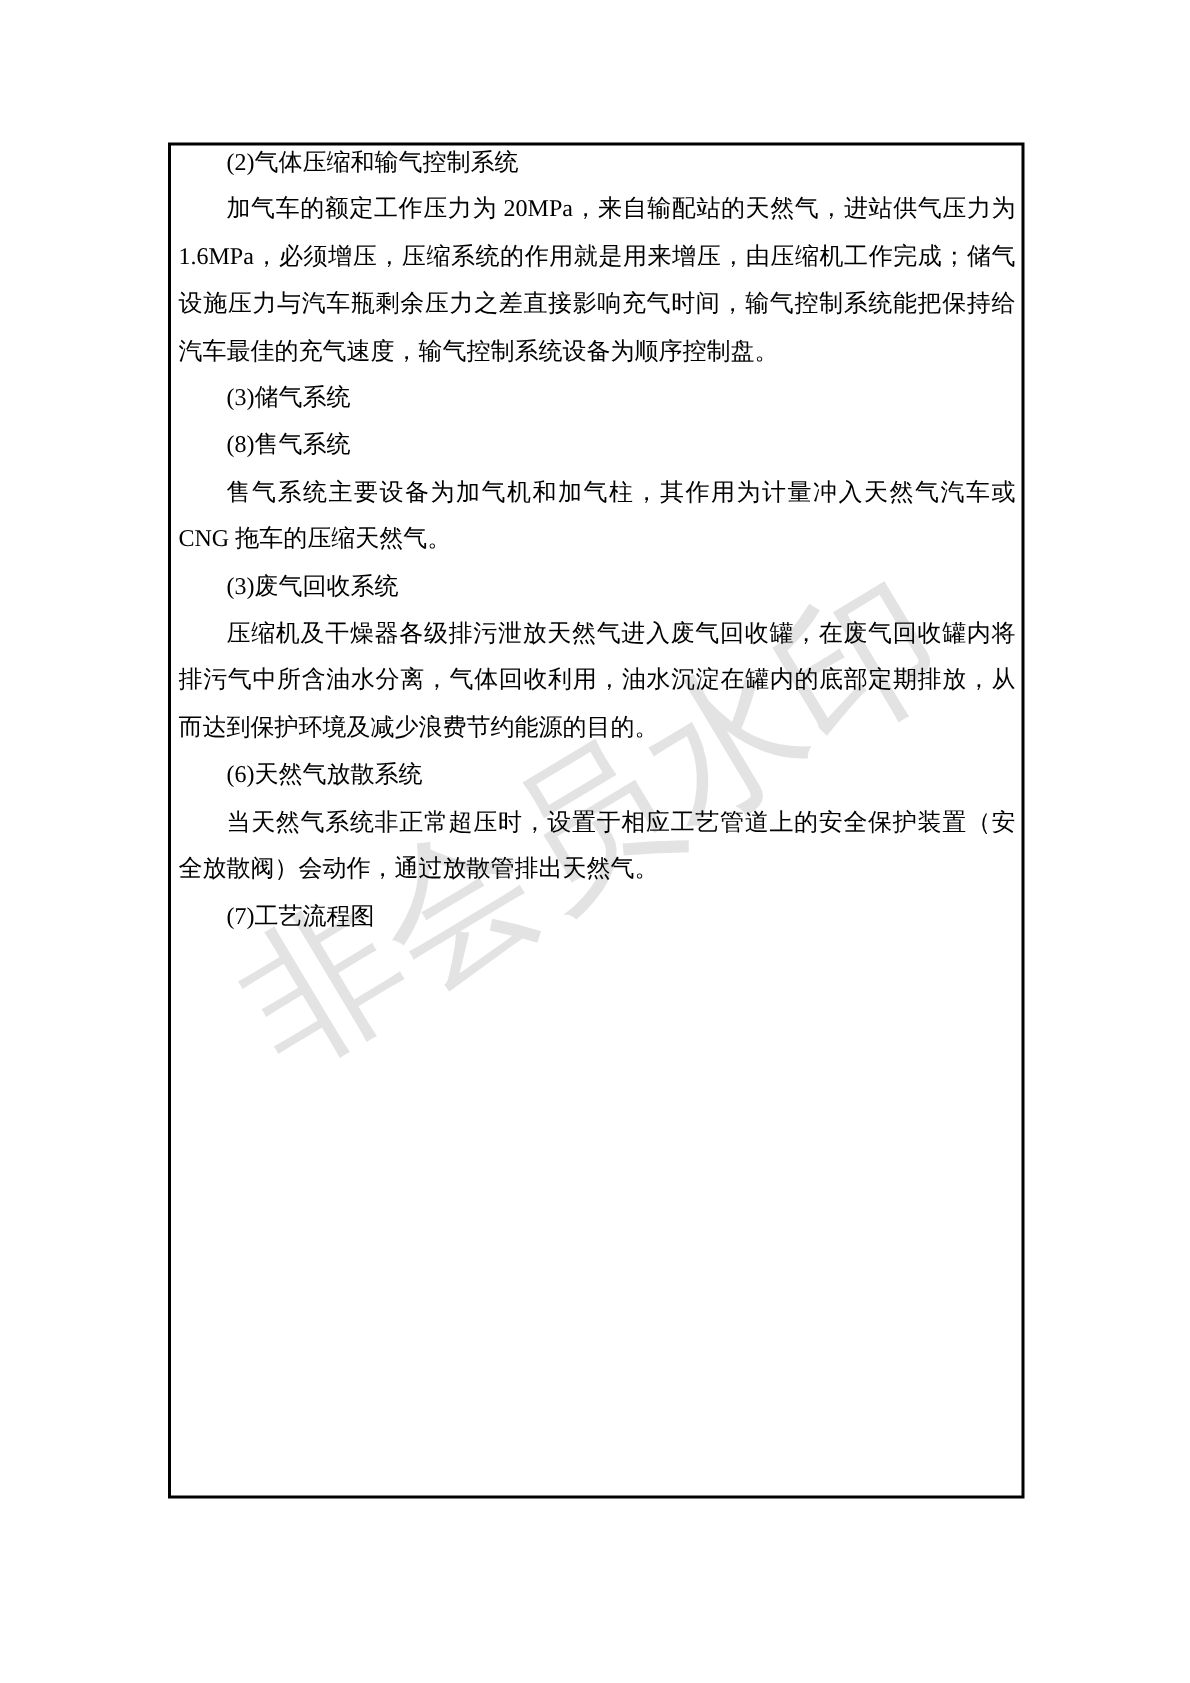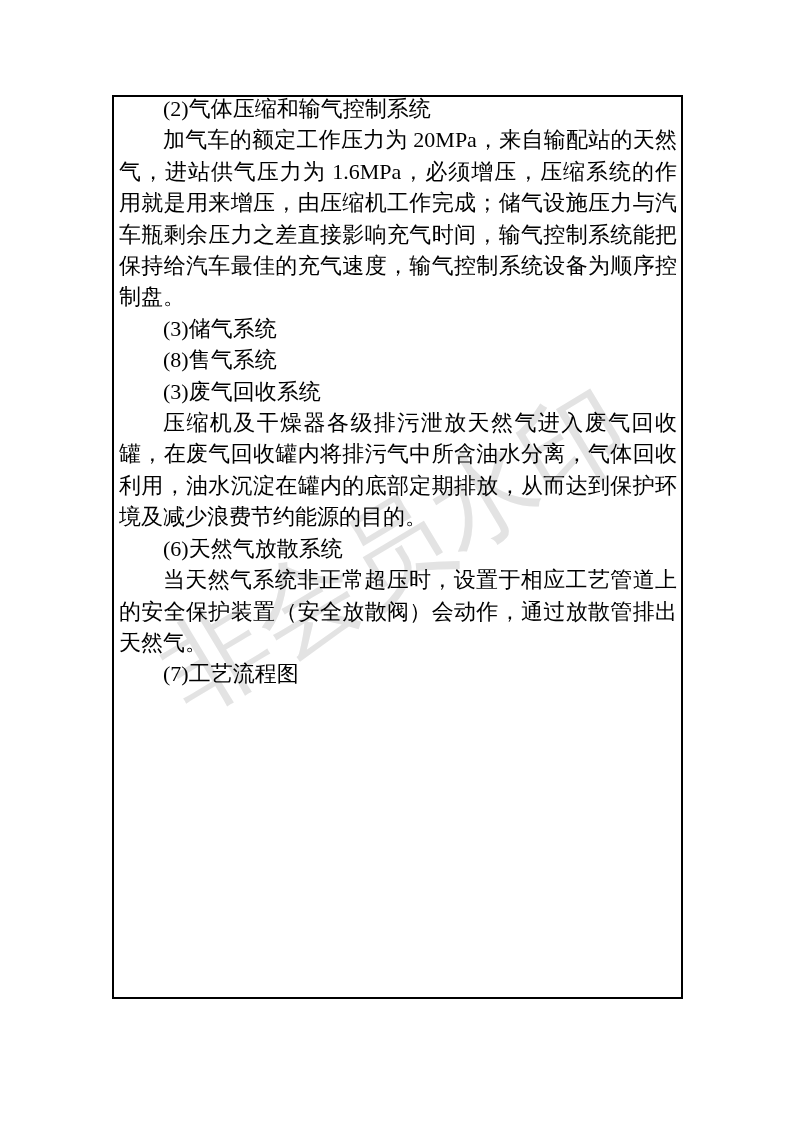--- a/index.html
+++ b/index.html
@@ -44,21 +44,21 @@
     width: 567px;
     height: 900px;
     border: 2px solid #000000;
     z-index: 1;
     background: transparent;
     box-sizing: content-box;
   }
   .content {
     margin-top: -5px;
     padding: 1px 4px 0 5px;
-    font-size: 22px;
+    font-size: 16px;
     line-height: 31.4px;
     color: #000000;
     text-align: justify;
     text-justify: inter-ideograph;
   }
   .content p {
     margin: 0;
     padding: 0;
     text-indent: 2em;
   }
@@ -69,20 +69,21 @@
 <div class="page">
 
   <div class="watermark" style="color: rgb(227, 227, 227);">非会员水印</div>
 
   <div class="cell" style="border-color: rgb(0, 0, 0);">
     <div class="content" id="content" style="color: rgb(0, 0, 0);">
         <p>(2)气体压缩和输气控制系统</p>
         <p>加气车的额定工作压力为 20MPa，来自输配站的天然气，进站供气压力为 1.6MPa，必须增压，压缩系统的作用就是用来增压，由压缩机工作完成；储气设施压力与汽车瓶剩余压力之差直接影响充气时间，输气控制系统能把保持给汽车最佳的充气速度，输气控制系统设备为顺序控制盘。</p>
         <p>(3)储气系统</p>
         <p>(8)售气系统</p>
+        <p>售气系统主要设备为加气机和加气柱，其作用为计量冲入天然气汽车或 CNG 拖车的压缩天然气。</p>
         <p>(3)废气回收系统</p>
         <p>压缩机及干燥器各级排污泄放天然气进入废气回收罐，在废气回收罐内将排污气中所含油水分离，气体回收利用，油水沉淀在罐内的底部定期排放，从而达到保护环境及减少浪费节约能源的目的。</p>
         <p>(6)天然气放散系统</p>
         <p>当天然气系统非正常超压时，设置于相应工艺管道上的安全保护装置（安全放散阀）会动作，通过放散管排出天然气。</p>
         <p>(7)工艺流程图</p>
       </div>
   </div>
 
 </div>
 

